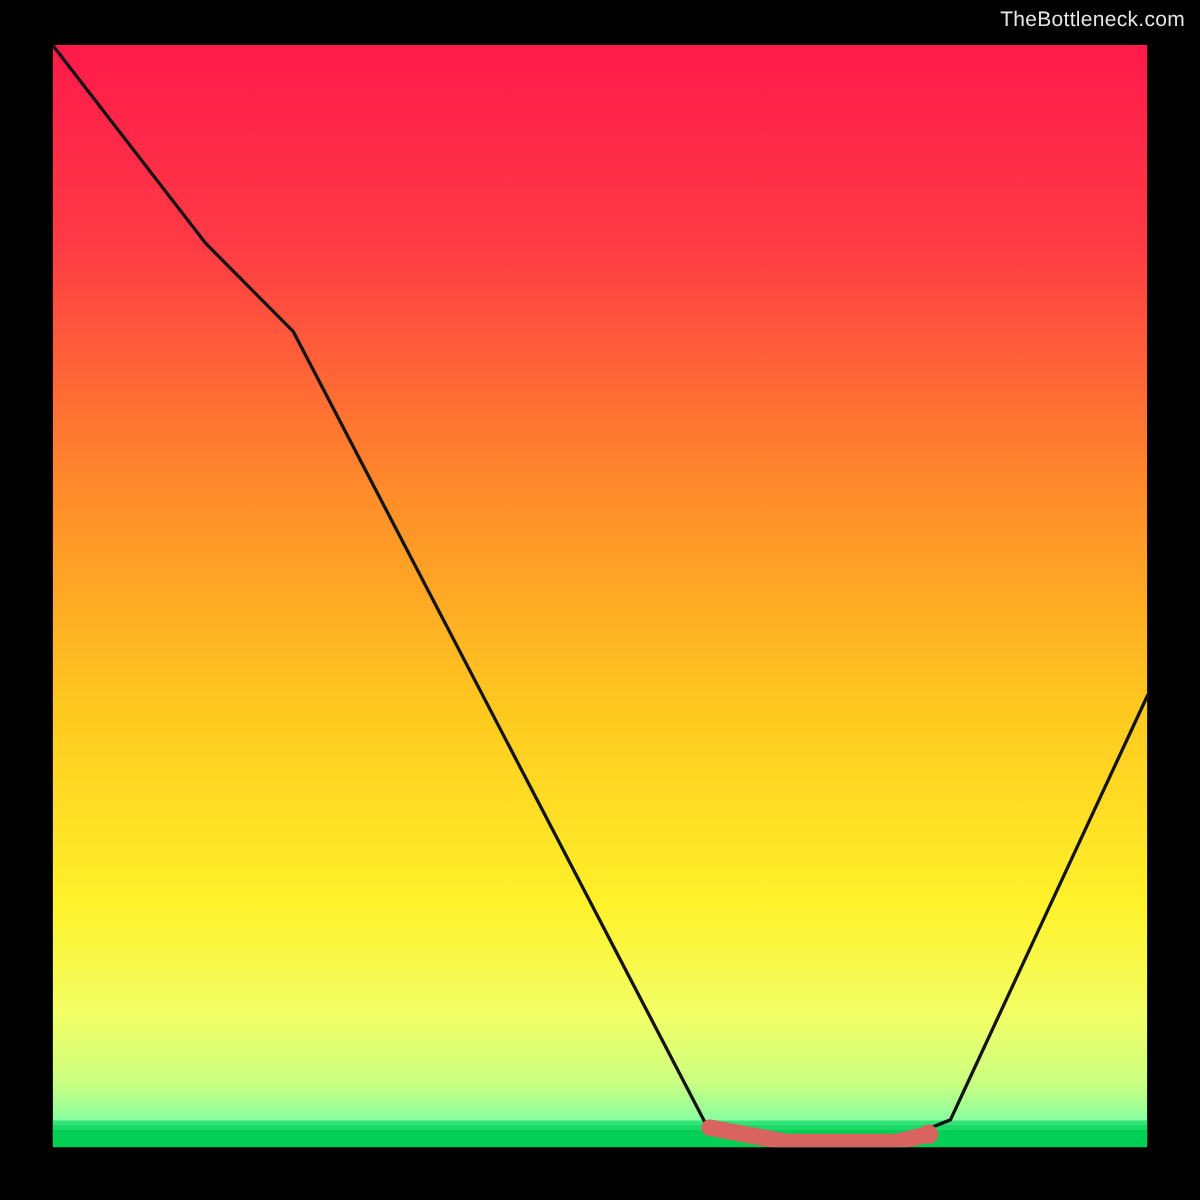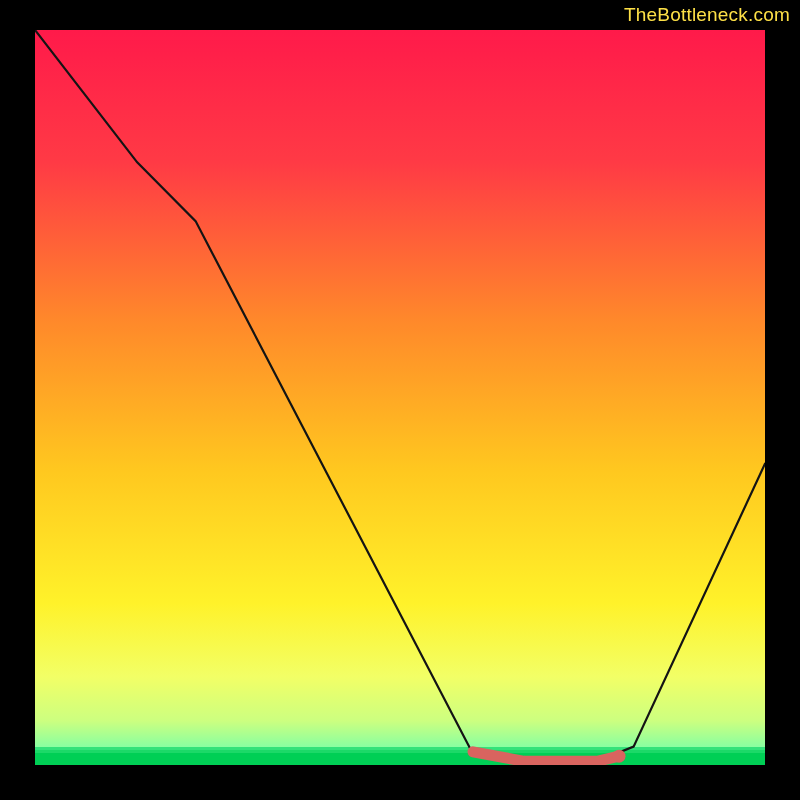--- a/index.html
+++ b/index.html
@@ -8,22 +8,22 @@
     height: 800px;
     background: #000;
     position: relative;
     overflow: hidden;
     font-family: Arial, sans-serif;
   }
   .watermark {
     position: absolute;
     top: 4px;
     right: 10px;
-    color: #fde047;
-    font-size: 19px;
+    color: #e5e5e5;
+    font-size: 14px;
     font-weight: 500;
     z-index: 10;
     letter-spacing: 0.2px;
   }
   .plot-area {
     position: absolute;
     left: 35px;
     top: 30px;
     width: 730px;
     height: 735px;

